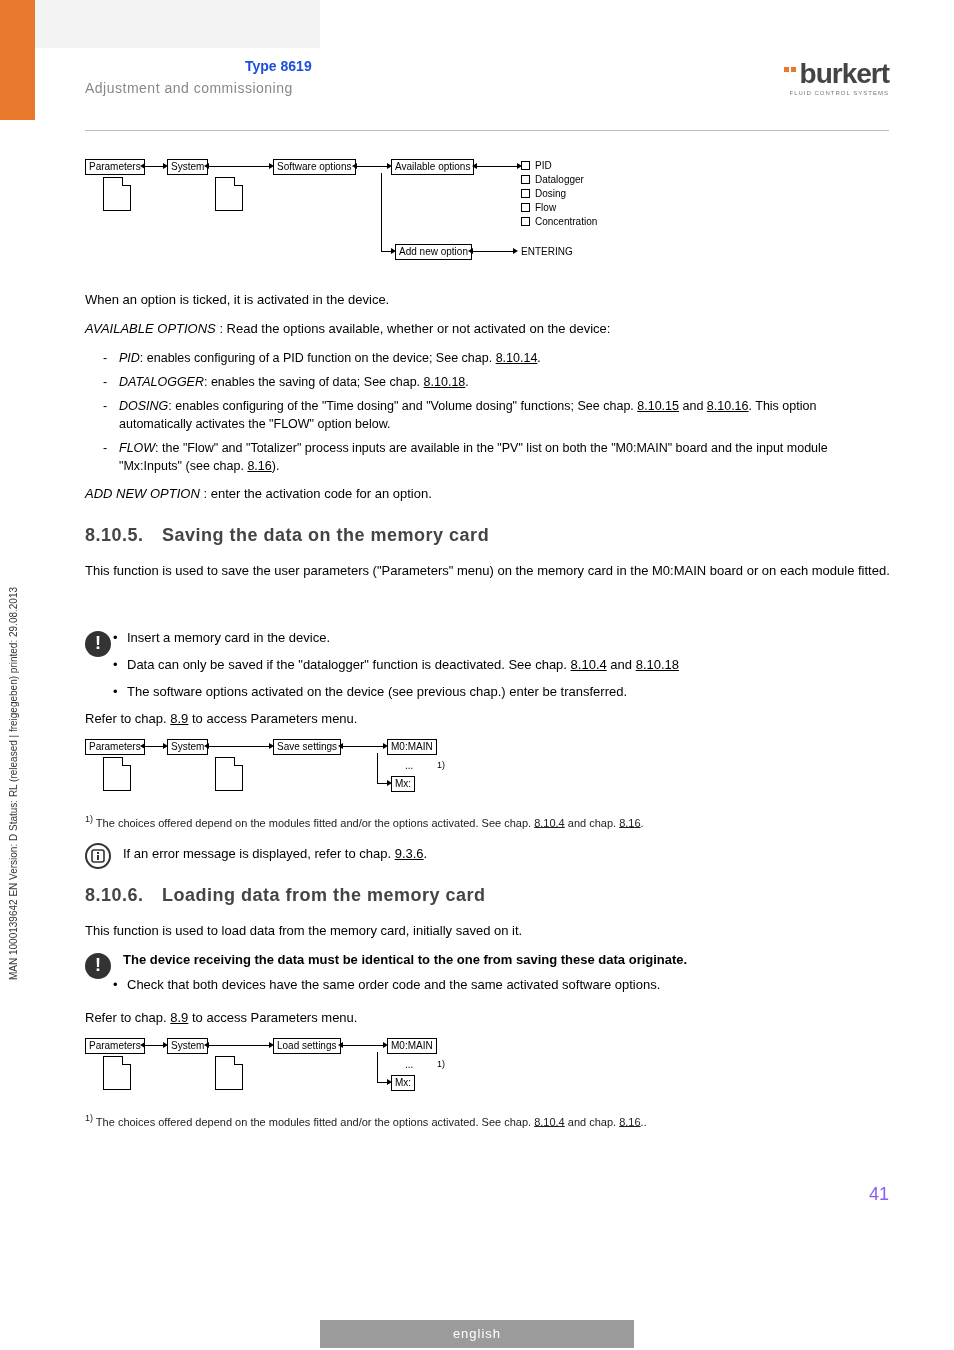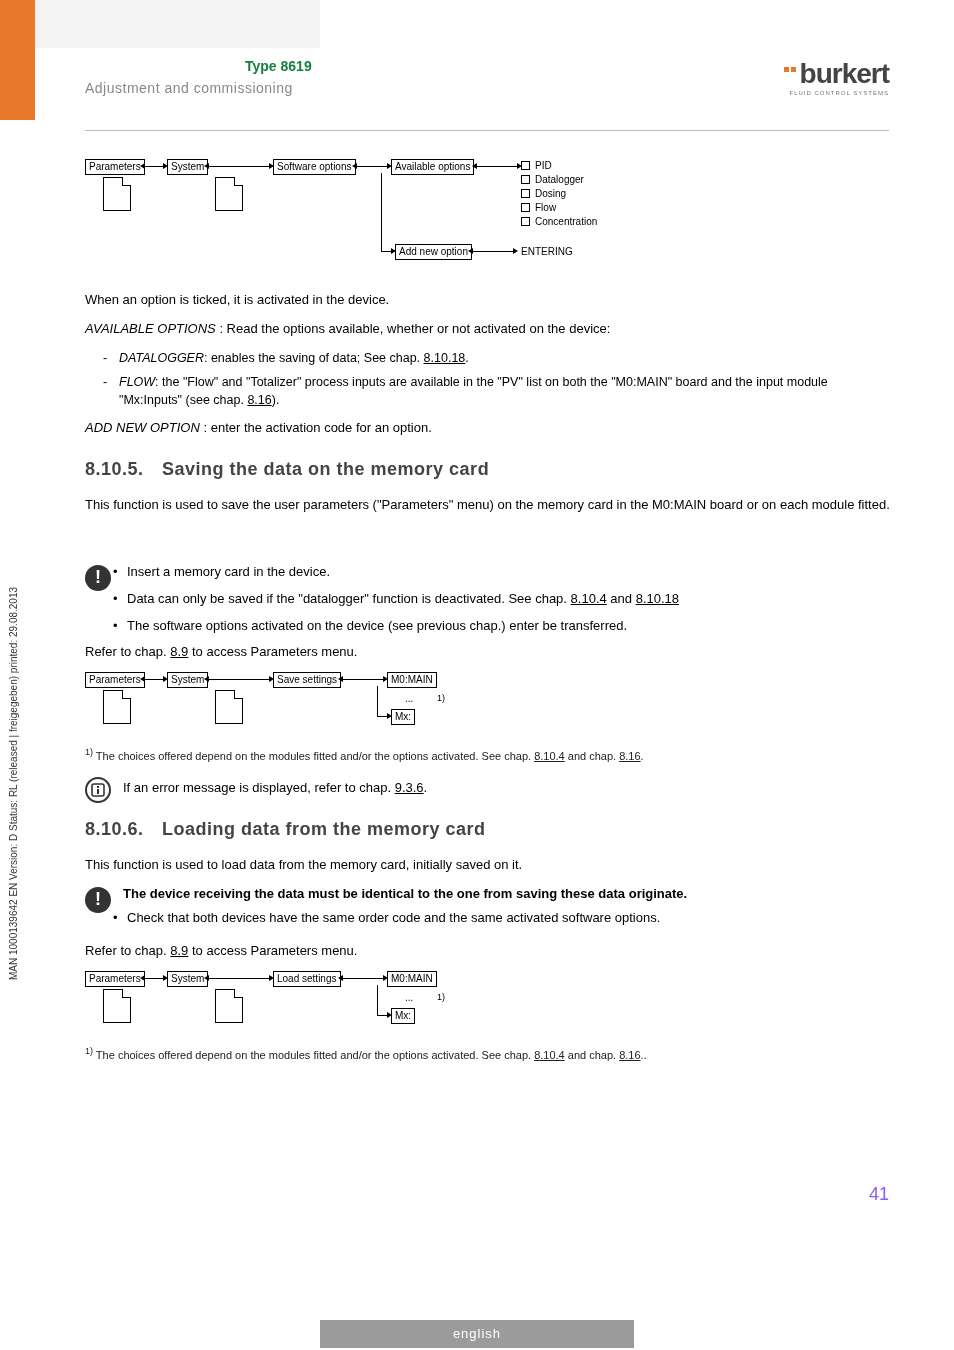--- a/index.html
+++ b/index.html
@@ -2,21 +2,21 @@
 <html><head>
 <meta charset="utf-8">
 <style>
   * { box-sizing: border-box; margin: 0; padding: 0; }
   html, body { width: 954px; height: 1350px; font-family: Arial, Helvetica, sans-serif; color: #000; background: #fff; }
   .leftbar { position: absolute; left: 0; top: 0; width: 35px; height: 1350px; }
   .leftbar .orange { position:absolute; top:0; left:0; width:35px; height:120px; background:#e8792c; }
   .sidetext { position:absolute; left:8px; top:980px; transform: rotate(-90deg); transform-origin: left top; font-size:10px; color:#333; white-space:nowrap; }
   .header { position:absolute; left:35px; top:0; right:0; height:120px; }
   .header .graybox { position:absolute; left:0; top:0; width:285px; height:48px; background:#f3f3f3; }
-  .header .typetxt { position:absolute; left:210px; top:58px; font-weight:bold; color:#15803d; font-size:14px; }
+  .header .typetxt { position:absolute; left:210px; top:58px; font-weight:bold; color:#1d4ed8; font-size:14px; }
   .header .subtxt { position:absolute; left:50px; top:80px; color:#888; font-size:14px; letter-spacing:0.5px; }
   .logo { position:absolute; right:65px; top:58px; text-align:right; }
   .logo .brand { font-family: Arial; font-weight:bold; font-size:28px; color:#444; letter-spacing:-1px; }
   .logo .dots { display:inline-block; vertical-align:top; margin-right:3px; }
   .logo .dots span { display:inline-block; width:5px;height:5px;background:#e8792c; margin:0 1px; }
   .logo .fcs { font-size:6px; color:#777; letter-spacing:1px; }
   .rule { position:absolute; left:85px; right:65px; top:130px; border-top:1px solid #bbb; }
   .content { position:absolute; left:85px; top:155px; width:805px; font-size:13px; line-height:1.45; }
   .content p { margin-bottom:10px; }
   .content ul.dash { list-style:none; padding-left:34px; margin-bottom:10px; }
@@ -104,21 +104,23 @@
     <div class="hline arr-r" style="left:296px; top:92px; width:10px;"></div>
     <div class="dbox" style="left:310px;top:85px;">Add new option</div>
     <div class="hline bi" style="left:388px; top:92px; width:40px;"></div>
     <div class="lbl" style="left:436px; top:86px;">ENTERING</div>
   </div>
 
   <p>When an option is ticked, it is activated in the device.</p>
   <p><span class="i">AVAILABLE OPTIONS</span><span> : Read the options available, whether or not activated on the device:</span></p>
 
   <ul class="dash">
+    <li><span class="i">PID</span><span>: enables configuring of a PID function on the device; See chap. </span><span class="u">8.10.14</span>.</li>
     <li><span class="i">DATALOGGER</span><span>: enables the saving of data; See chap. </span><span class="u">8.10.18</span>.</li>
+    <li><span class="i">DOSING</span><span>: enables configuring of the "Time dosing" and "Volume dosing" functions; See  chap. </span><span class="u">8.10.15</span><span> and </span><span class="u">8.10.16</span><span>. This option automatically activates the "FLOW" option below.</span></li>
     <li><span class="i">FLOW</span><span>: the "Flow" and "Totalizer" process inputs are available in the "PV" list on both the "M0:MAIN" board and the input module "Mx:Inputs" (see chap. </span><span class="u">8.16</span><span>).</span></li>
   </ul>
 
   <p><span class="i">ADD NEW OPTION</span><span> : enter the activation code for an option.</span></p>
 
   <h3>8.10.5. Saving the data on the memory card</h3>
   <p>This function is used to save the user parameters ("Parameters" menu) on the memory card in the M0:MAIN board or on each module fitted.</p>
 
   <div class="warn-row">
     <div class="warn-icon">!</div>

